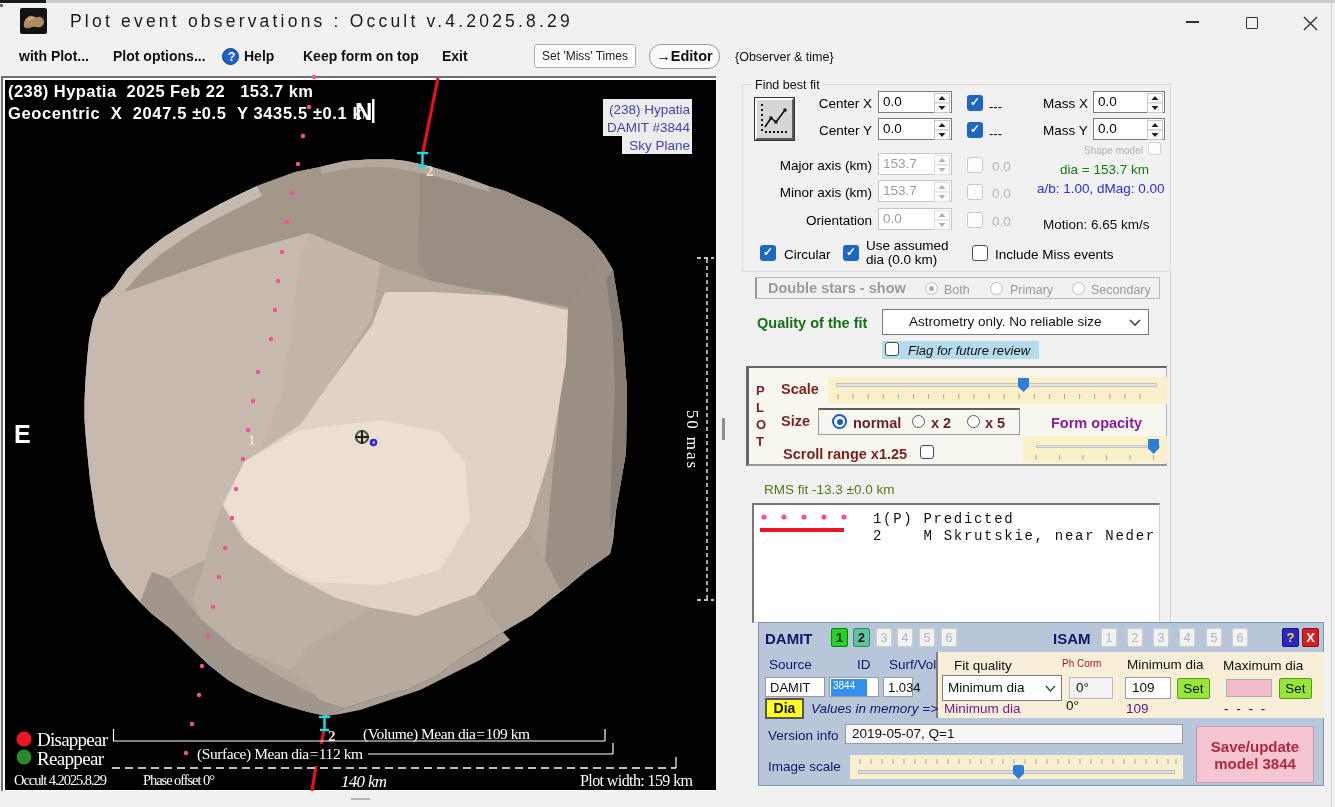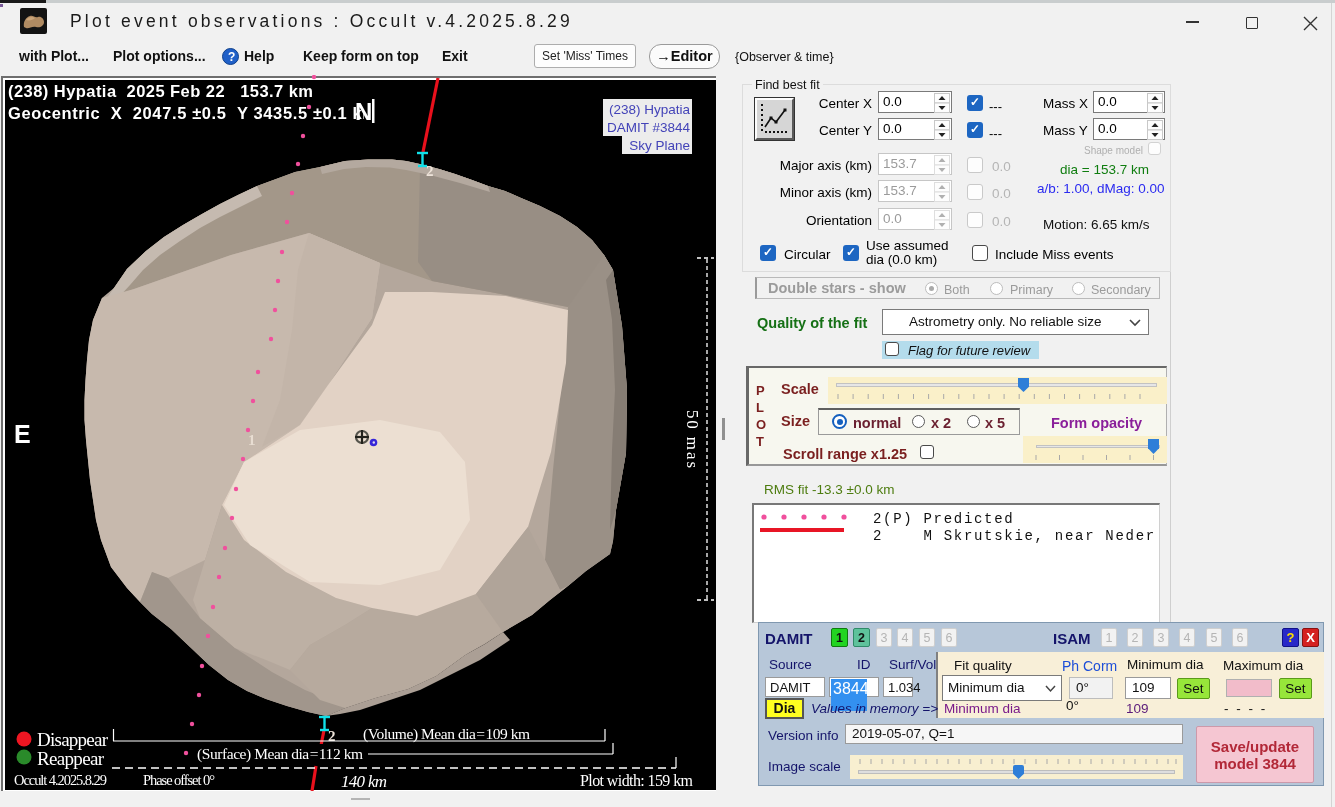--- a/index.html
+++ b/index.html
@@ -396,21 +396,21 @@
 <svg class="abs" style="left:757px;top:506px;" width="401" height="40">
   <g fill="#f0509d">
       <circle cx="7" cy="11" r="2.6"></circle>
       <circle cx="27" cy="11" r="2.6"></circle>
       <circle cx="47" cy="11" r="2.6"></circle>
       <circle cx="67" cy="11" r="2.6"></circle>
       <circle cx="87" cy="11" r="2.6"></circle>
     </g>
   <rect x="3" y="22" width="84" height="4" fill="#e81525"></rect>
 </svg>
-<div class="lbl" style="left:873px;top:511px;font-size:14px;font-family:'Liberation Mono',monospace;letter-spacing:1.7px;color:#111;">2(P) Predicted</div>
+<div class="lbl" style="left:873px;top:511px;font-size:14px;font-family:'Liberation Mono',monospace;letter-spacing:1.7px;color:#111;">1(P) Predicted</div>
 <div class="lbl" style="left:873px;top:528px;font-size:14px;font-family:'Liberation Mono',monospace;letter-spacing:1.7px;color:#111;">2&nbsp;&nbsp;&nbsp;&nbsp;M Skrutskie, near Neder</div>
 
 <div class="abs" style="left:758px;top:622px;width:566px;height:164px;background:#b7c7d9;border:1px solid #8098b0;">
   <div class="lbl" style="left:6px;top:7px;font-size:15px;font-weight:bold;color:#14146a;">DAMIT</div>
   <div class="abs" style="left:72px;top:5px;width:17px;height:19px;background:#22d422;border:1px solid #0f7a0f;border-radius:2px;text-align:center;font-size:12.5px;font-weight:bold;color:#111;line-height:18px;">1</div>
   <div class="abs" style="left:94px;top:5px;width:17px;height:19px;background:#5ec29b;border:1px solid #2f8a68;border-radius:2px;text-align:center;font-size:12.5px;font-weight:bold;color:#111;line-height:18px;">2</div>
   <div class="abs" style="left:117px;top:5px;width:16px;height:19px;background:#f2f2f2;border:1px solid #cfcfcf;border-radius:2px;text-align:center;font-size:12.5px;color:#b5b5b5;line-height:18px;">3</div>
   <div class="abs" style="left:138px;top:5px;width:16px;height:19px;background:#f2f2f2;border:1px solid #cfcfcf;border-radius:2px;text-align:center;font-size:12.5px;color:#b5b5b5;line-height:18px;">4</div>
   <div class="abs" style="left:160px;top:5px;width:16px;height:19px;background:#f2f2f2;border:1px solid #cfcfcf;border-radius:2px;text-align:center;font-size:12.5px;color:#b5b5b5;line-height:18px;">5</div>
   <div class="abs" style="left:182px;top:5px;width:16px;height:19px;background:#f2f2f2;border:1px solid #cfcfcf;border-radius:2px;text-align:center;font-size:12.5px;color:#b5b5b5;line-height:18px;">6</div>
@@ -423,26 +423,26 @@
   <div class="abs" style="left:447px;top:5px;width:16px;height:19px;background:#f2f2f2;border:1px solid #cfcfcf;border-radius:2px;text-align:center;font-size:12.5px;color:#b5b5b5;line-height:18px;">5</div>
   <div class="abs" style="left:473px;top:5px;width:16px;height:19px;background:#f2f2f2;border:1px solid #cfcfcf;border-radius:2px;text-align:center;font-size:12.5px;color:#b5b5b5;line-height:18px;">6</div>
   <div class="abs" style="left:523px;top:5px;width:17px;height:19px;background:#2828c8;border:1px solid #111188;border-radius:2px;text-align:center;font-size:13px;font-weight:bold;color:#ffe000;line-height:18px;">?</div>
   <div class="abs" style="left:543px;top:5px;width:17px;height:19px;background:#d42020;border:1px solid #881111;border-radius:2px;text-align:center;font-size:13px;font-weight:bold;color:#fff;line-height:18px;">X</div>
 
   <div class="abs" style="left:177px;top:29px;width:388px;height:66px;background:#f8efd8;border-left:2px solid #808080;"></div>
   <div class="lbl" style="left:10px;top:34px;font-size:13.5px;color:#14146a;">Source</div>
   <div class="lbl" style="left:84px;top:34px;font-size:13.5px;color:#14146a;margin-left:14px;">ID</div>
   <div class="lbl" style="left:130px;top:34px;font-size:13.5px;color:#14146a;">Surf/Vol</div>
   <div class="lbl" style="left:195px;top:35px;font-size:13.5px;color:#111;">Fit quality</div>
-  <div class="lbl" style="left:303px;top:35px;font-size:14px;color:#1d4ed8;">Ph Corm</div>
+  <div class="lbl" style="left:303px;top:35px;font-size:10px;color:#b91c1c;">Ph Corm</div>
   <div class="lbl" style="left:368px;top:34px;font-size:13.5px;color:#111;">Minimum dia</div>
   <div class="lbl" style="left:464px;top:35px;font-size:13.5px;color:#111;">Maximum dia</div>
   <div class="abs" style="left:6px;top:54px;width:60px;height:20px;background:#fff;border:1px solid #9a9a9a;font-size:13px;color:#111;padding:2px 0 0 4px;">DAMIT</div>
   <div class="abs" style="left:70px;top:54px;width:50px;height:20px;background:#fff;border:1px solid #9a9a9a;">
-    <div class="abs" style="left:1px;top:1px;width:36px;height:32px;background:#3390f0;color:#fff;font-size:16px;padding:1px 0 0 2px;">3844</div>
+    <div class="abs" style="left:1px;top:1px;width:36px;height:17px;background:#3390f0;color:#fff;font-size:10px;padding:1px 0 0 2px;">3844</div>
   </div>
   <div class="abs" style="left:124px;top:54px;width:30px;height:20px;background:#fff;border:1px solid #9a9a9a;font-size:13px;color:#111;padding:2px 0 0 4px;">1.034</div>
   <div class="abs" style="left:183px;top:52px;width:120px;height:26px;background:#fff;border:1px solid #7a7a7a;">
     <div style="position:absolute;left:5px;top:4px;font-size:13.5px;color:#111;">Minimum dia</div>
     <svg style="position:absolute;right:5px;top:9px;" width="11" height="8">
         <path d="M1,1 L5.5,6 L10,1" stroke="#444" stroke-width="1.5" fill="none"></path>
       </svg>
   </div>
   <div class="abs" style="left:310px;top:54px;width:44px;height:22px;background:#f2f2f2;border:1px solid #bdbdbd;font-size:13.5px;color:#111;padding:2px 0 0 6px;">0°</div>
   <div class="abs" style="left:366px;top:54px;width:46px;height:22px;background:#fff;border:1px solid #9a9a9a;font-size:13.5px;color:#111;padding:2px 0 0 6px;">109</div>

